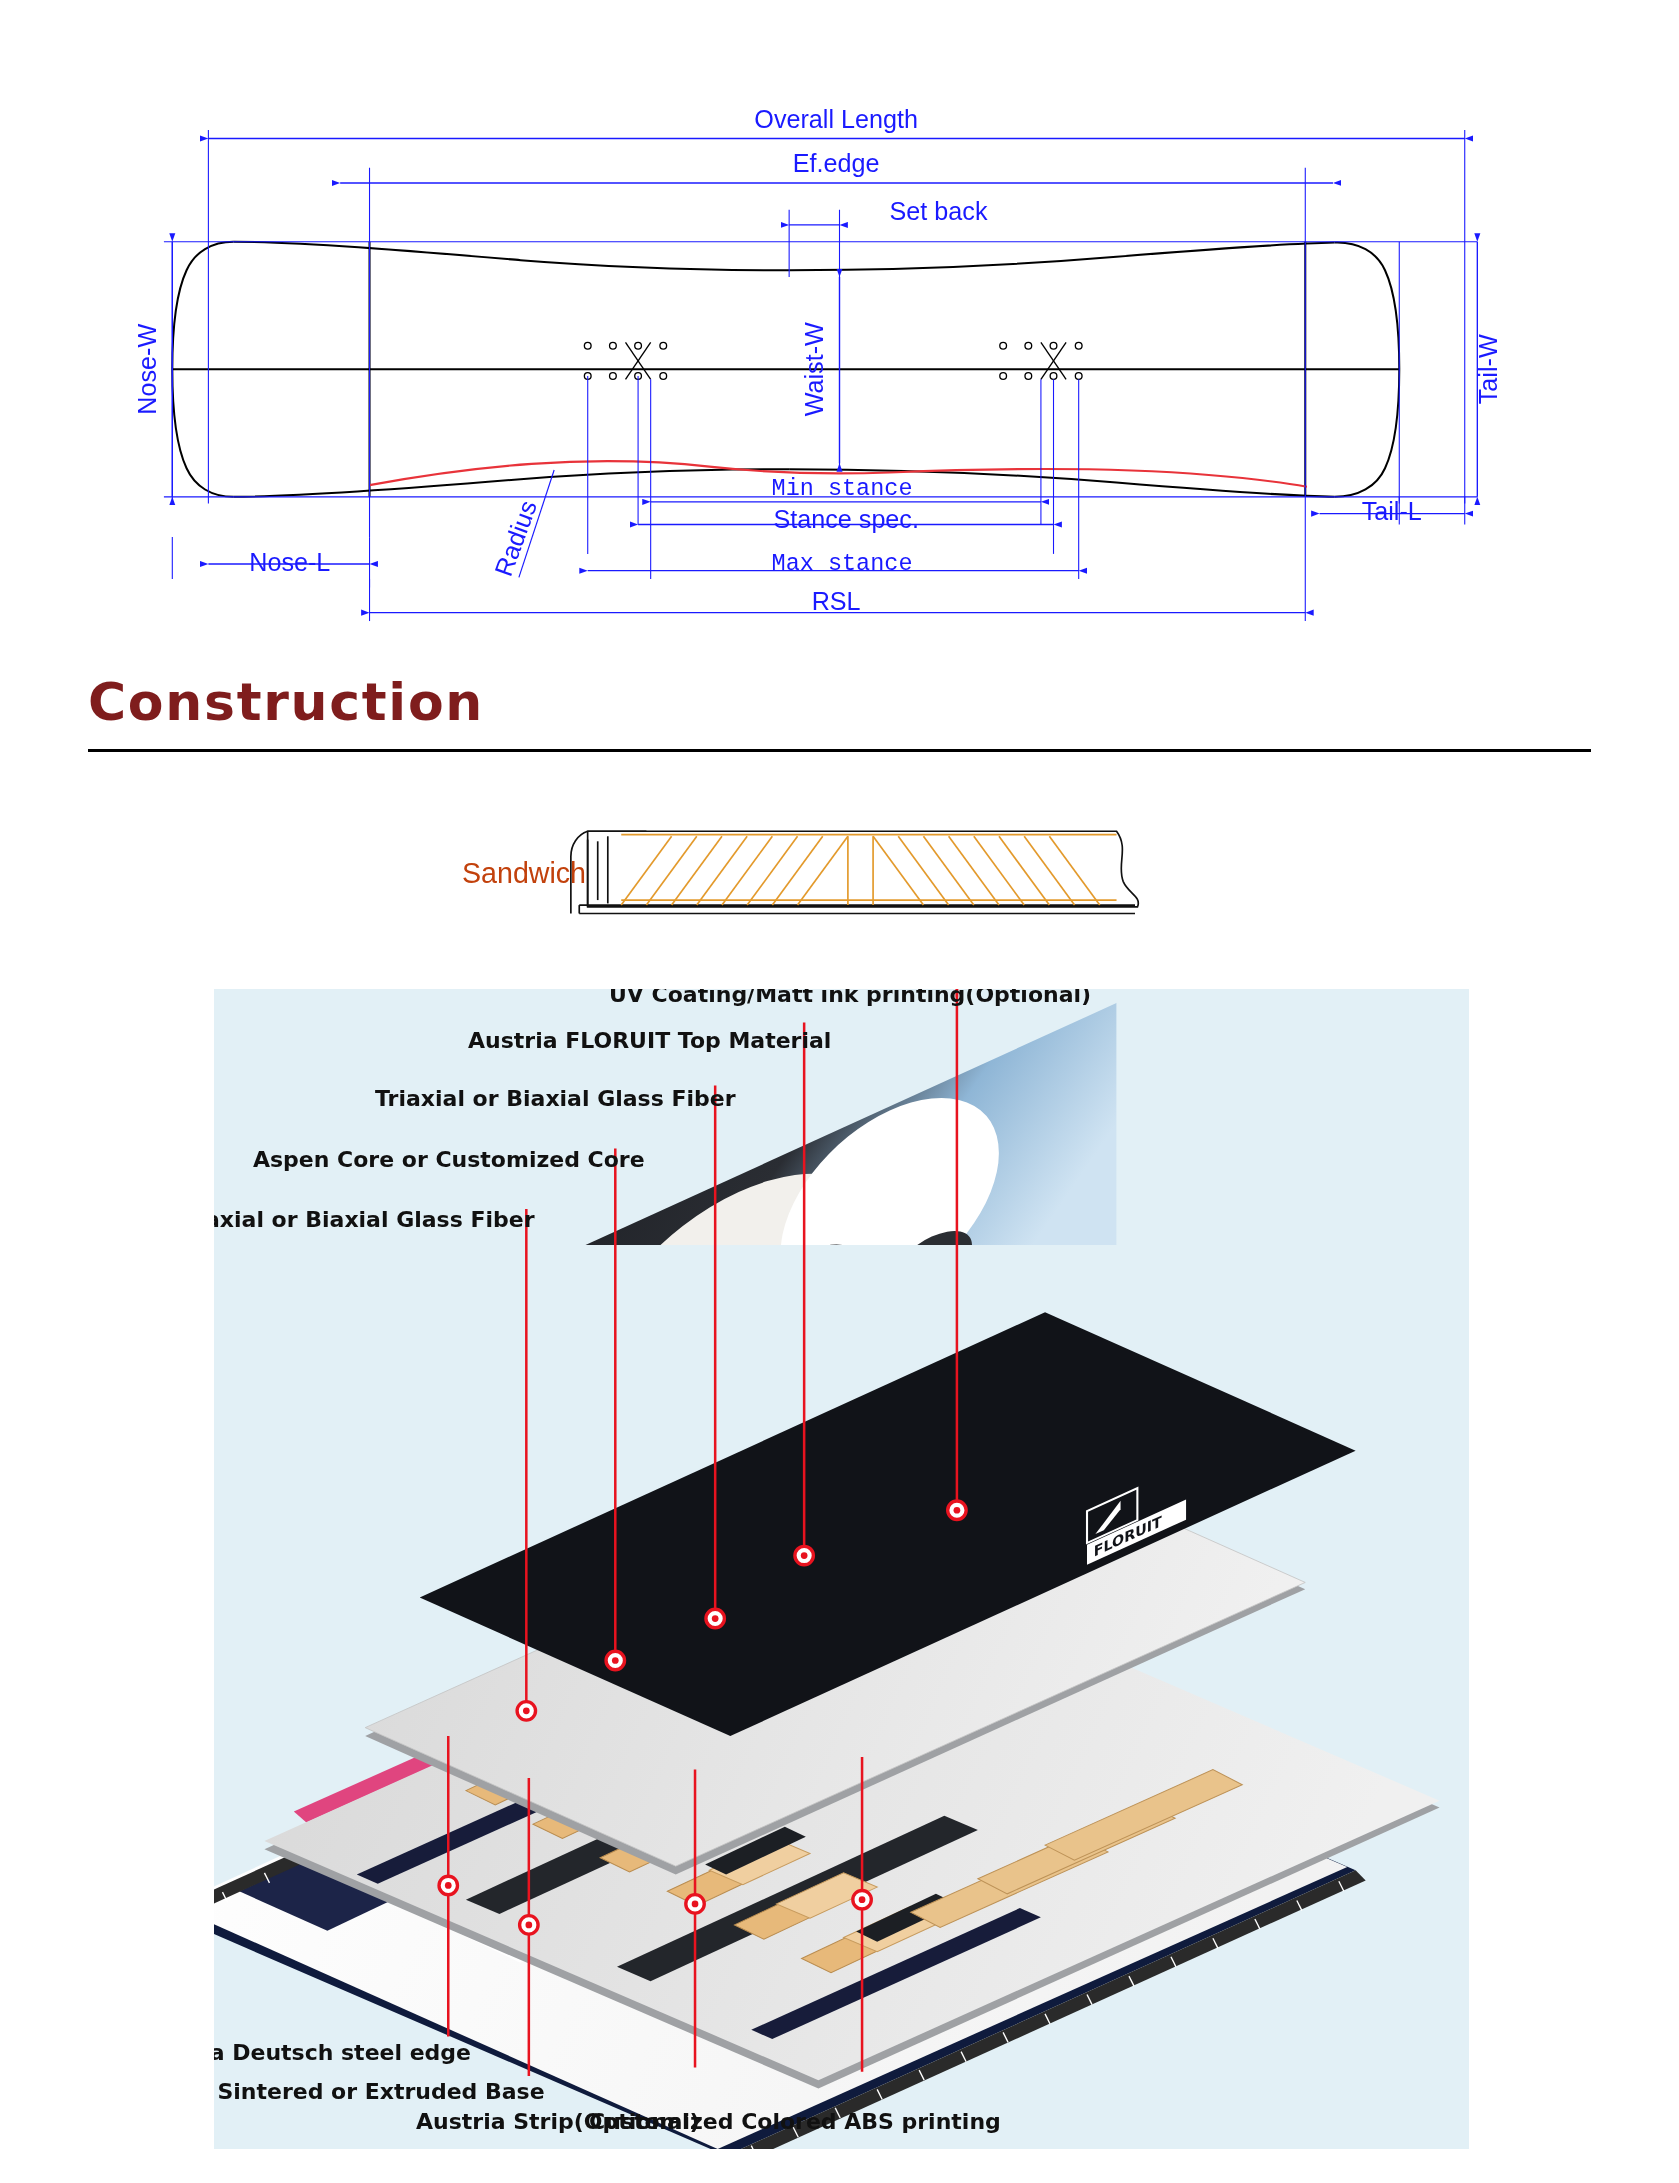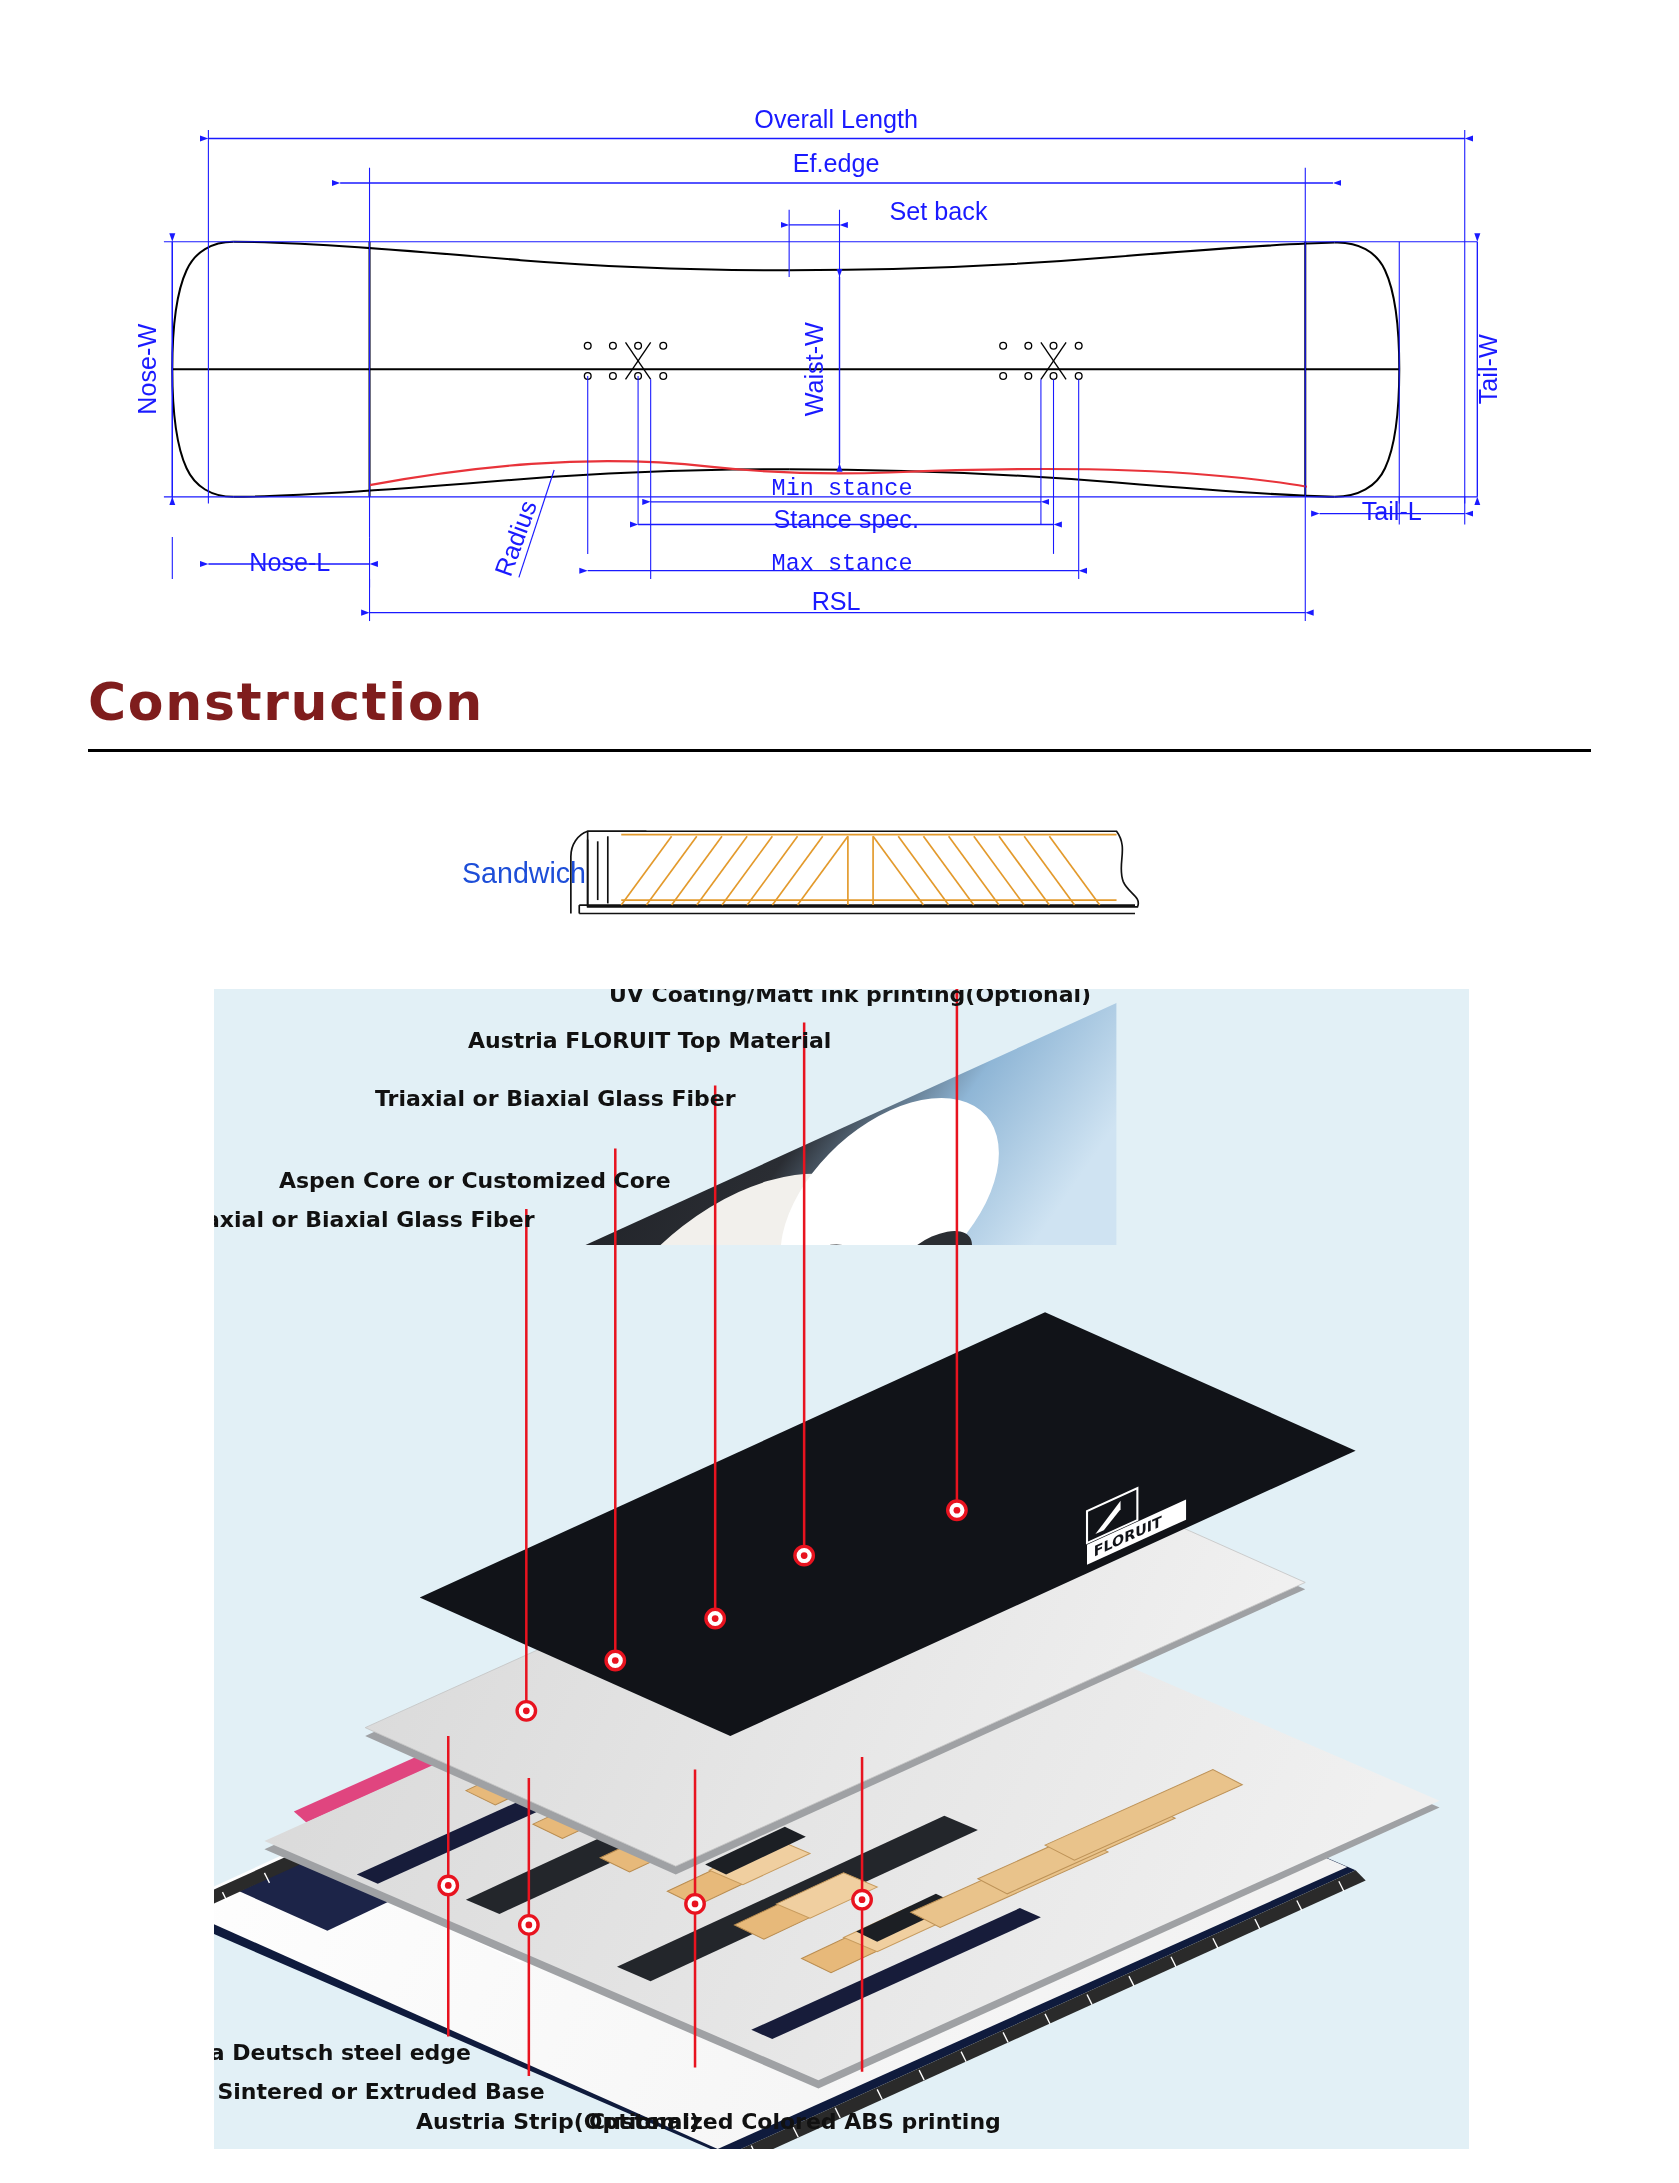--- a/index.html
+++ b/index.html
@@ -72,21 +72,21 @@
     top: 806px;
     width: 1679px;
     height: 168px;
   }
   #sandwich-label {
     position: absolute;
     left: 462px;
     top: 857px;
     font-family: "Liberation Sans", sans-serif;
     font-size: 28.6px;
-    color: #1d4ed8;
+    color: #c2410c;
     white-space: nowrap;
   }
 
   
   #exploded-panel {
     position: absolute;
     left: 214px;
     top: 989px;
     width: 1255px;
     height: 1160px;
@@ -478,20 +478,20 @@
       <circle cx="573" cy="1090" r="4" fill="#e8131f"></circle>
       <circle cx="772" cy="1085" r="11" fill="#ffffff" stroke="#e8131f" stroke-width="4"></circle>
       <circle cx="772" cy="1085" r="4" fill="#e8131f"></circle>
     </g>
   </svg>
 
   
   <div class="callout-text" style="left:395px; top:-6.7px;text-align:center;">UV Coating/Matt ink printing(Optional)</div>
   <div class="callout-text" style="left:254px; top:39px;">Austria FLORUIT Top Material</div>
   <div class="callout-text" style="left:161px; top:97px;">Triaxial or Biaxial Glass Fiber</div>
-  <div class="callout-text" style="left:65px; top:158px;margin-top:21px;">Aspen Core or Customized Core</div>
+  <div class="callout-text" style="left:39px; top:158px;">Aspen Core or Customized Core</div>
   <div class="callout-text" style="left:-40px; top:218px;">Triaxial or Biaxial Glass Fiber</div>
   <div class="callout-text" style="left:-79px; top:1051px;">Austria Deutsch steel edge</div>
   <div class="callout-text" style="left:3.4px; top:1090px;">Sintered or Extruded  Base</div>
   <div class="callout-text" style="left:202px; top:1120px;">Austria Strip(Optional)</div>
   <div class="callout-text" style="left:375px; top:1120px;">Customized Colored ABS printing</div>
 </div>
 
 
 </body></html>

